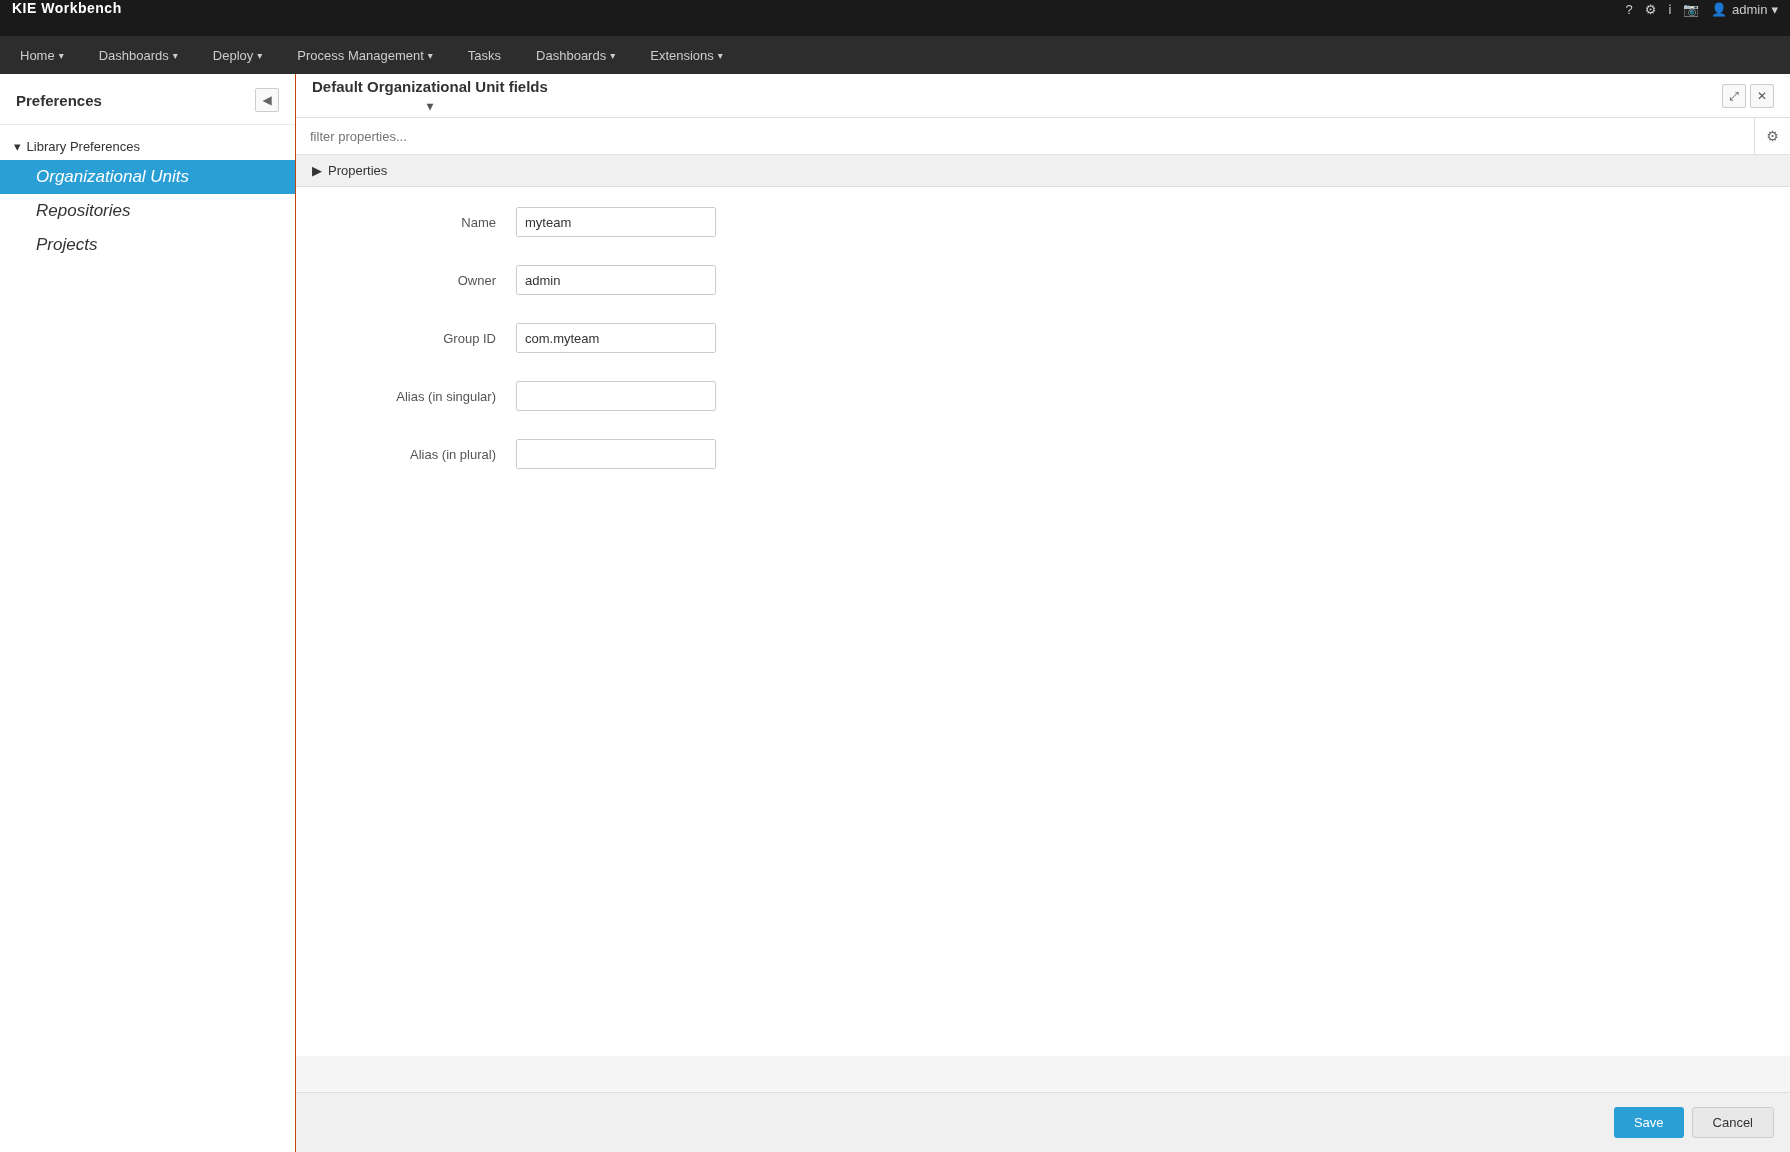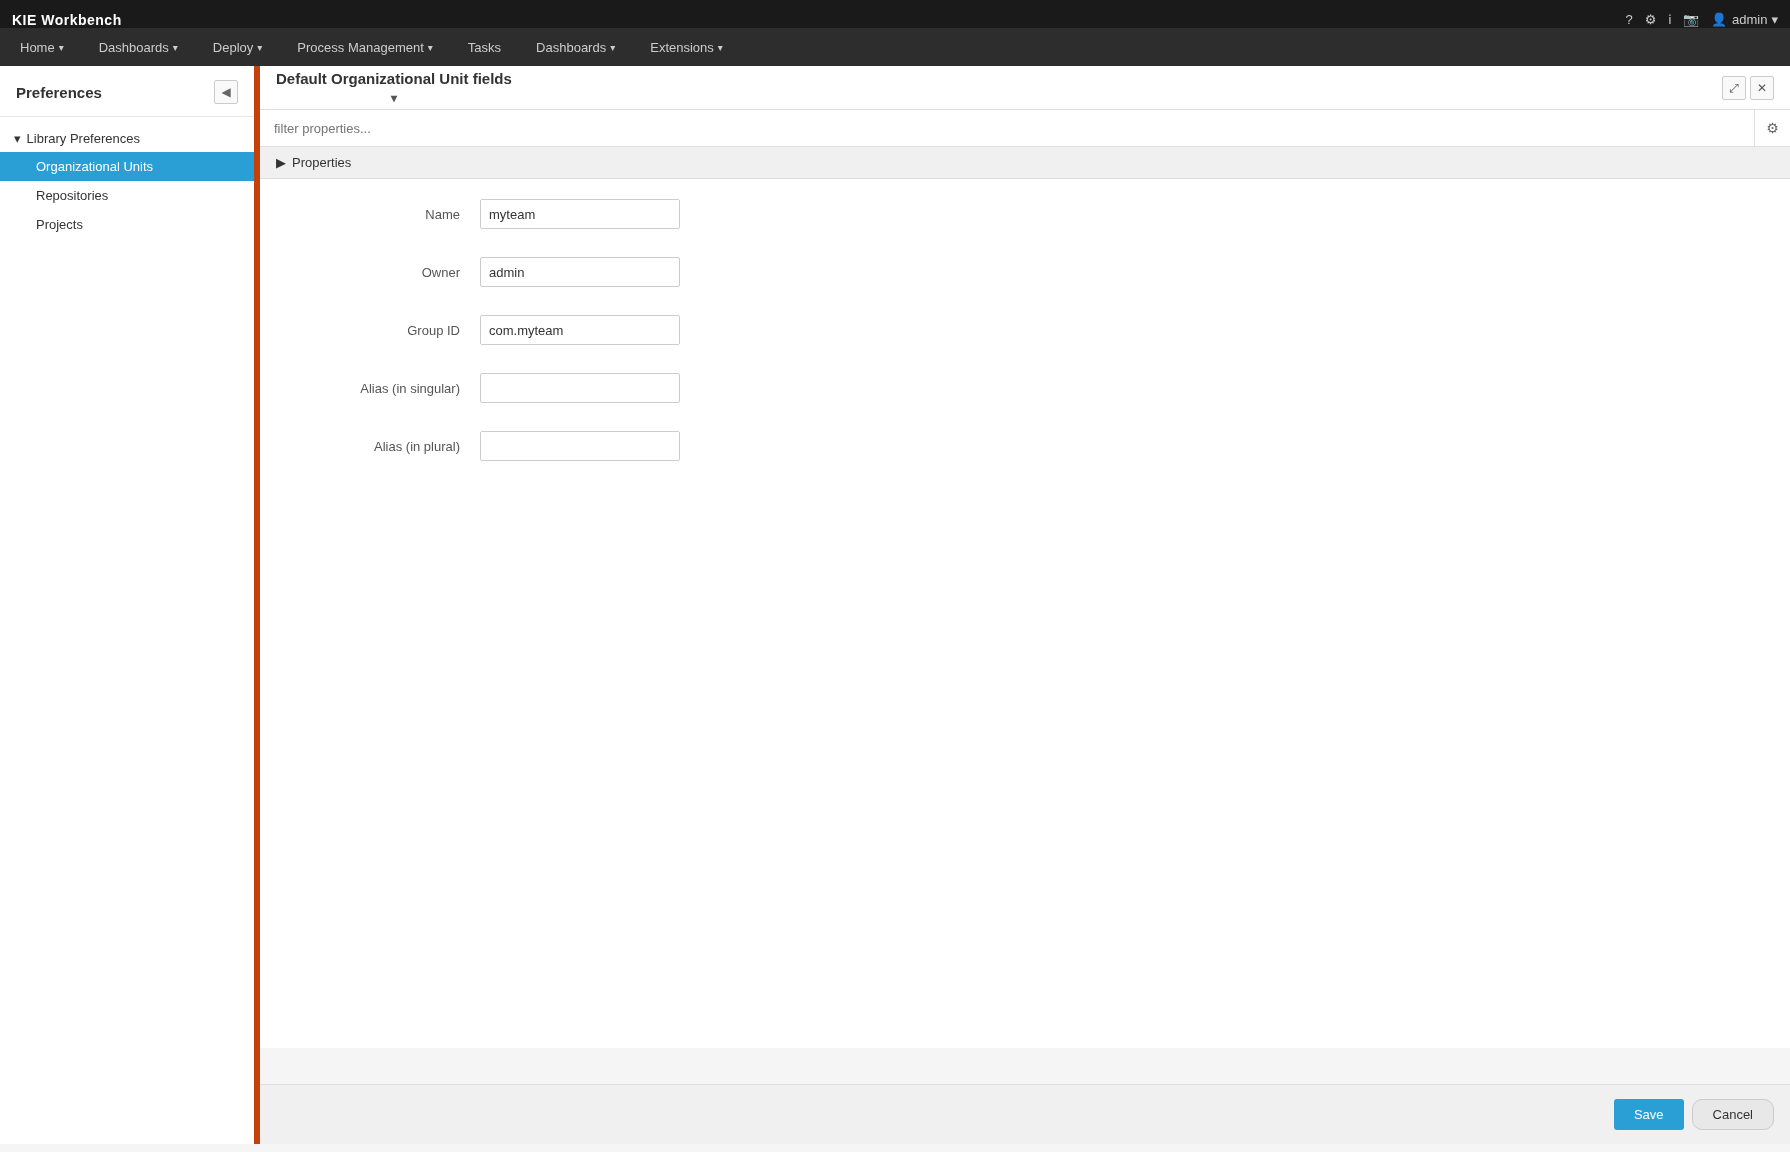--- a/index.html
+++ b/index.html
@@ -1,23 +1,23 @@
 <!DOCTYPE html>
 <html><head>
   <meta charset="utf-8">
   <style>
     * { box-sizing: border-box; margin: 0; padding: 0; }
     body { font-family: "Helvetica Neue", Arial, sans-serif; font-size: 13px; background: #f5f5f5; color: #333; }
 
     
     .navbar {
       background: #1a1a1a;
-      height: 28px;
-      display: flex;
-      align-items: flex-end;
+      height: 36px;
+      display: flex;
+      align-items: flex-start;
       justify-content: space-between;
       padding: 0 12px;
     }
     .navbar-brand {
       color: #fff;
       font-size: 14px;
       font-weight: bold;
       letter-spacing: 0.5px;
     }
     .navbar-icons {
@@ -62,23 +62,23 @@
     .menu-item .arrow { font-size: 10px; }
 
     
     .content-area {
       display: flex;
       height: calc(100vh - 74px);
     }
 
     
     .sidebar {
-      width: 260px;
-      background: #fff;
-      border-right: 6px solid #c2410c;
+      width: 296px;
+      background: #fff;
+      border-right: 1px solid #c2410c;
       display: flex;
       flex-direction: column;
       flex-shrink: 0;
     }
     .sidebar-header {
       display: flex;
       align-items: center;
       justify-content: space-between;
       padding: 14px 16px 12px 16px;
       border-bottom: 1px solid #e8e8e8;
@@ -110,22 +110,23 @@
       gap: 6px;
       padding: 6px 14px;
       cursor: pointer;
       color: #333;
       font-size: 13px;
       font-weight: 500;
     }
     .sidebar-item {
       padding: 7px 14px 7px 36px;
       cursor: pointer;
-      font-size: 13px;
-      color: #333;
+      font-size: 17px;
+      color: #333;
+      font-style: italic;
     }
     .sidebar-item.active {
       background: #2a9fd6;
       color: #fff;
     }
 
     
     .main-panel {
       flex: 1;
       display: flex;
@@ -273,21 +274,21 @@
       cursor: pointer;
       border-radius: 3px;
     }
     .btn-cancel {
       background: #e8e8e8;
       color: #333;
       border: 1px solid #ccc;
       padding: 7px 20px;
       font-size: 13px;
       cursor: pointer;
-      border-radius: 10px;
+      border-radius: 3px;
     }
 
     .main-panel-content {
       flex: 1;
       display: flex;
       flex-direction: column;
       overflow-y: auto;
     }
   </style>
 </head>

